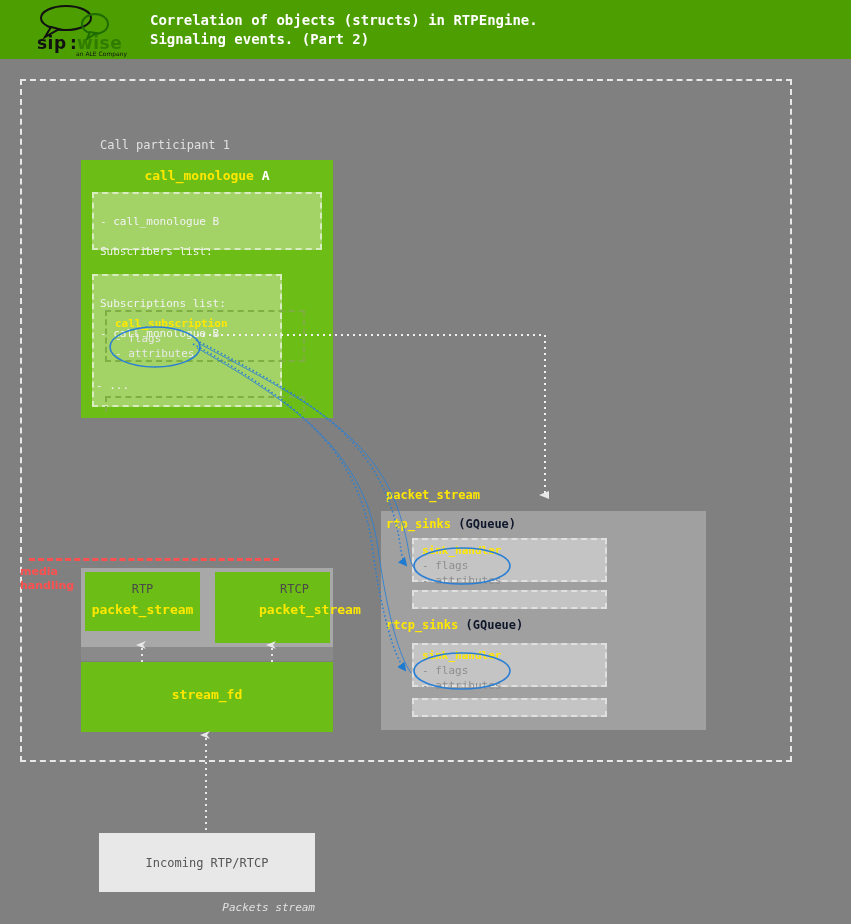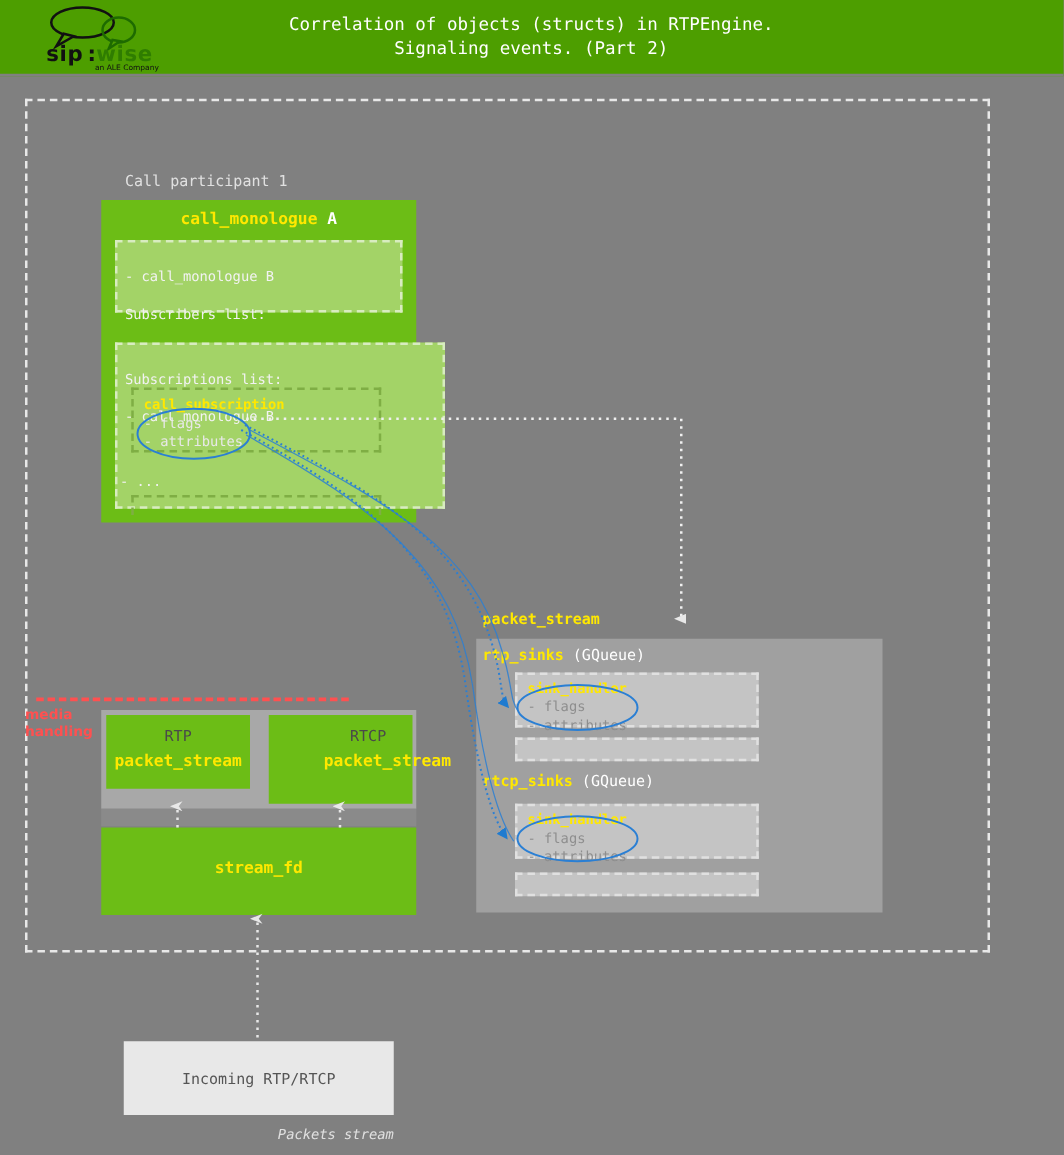--- a/index.html
+++ b/index.html
@@ -12,22 +12,22 @@
   #root { position: relative; width: 851px; height: 924px; background: #808080; }
 
   
   .header {
     position: absolute; left: 0; top: 0; width: 851px; height: 61px;
     background: #4d9e00;
     border-bottom: 2px solid #808080;
   }
   .header-title {
     position: absolute; left: 150px; top: 11px; width: 550px;
-    text-align: center;
-    color: #ffffff; font-size: 14px; line-height: 19px; font-weight: normal;
+    text-align: left;
+    color: #ffffff; font-size: 14px; line-height: 19px; font-weight: bold;
     white-space: pre-line;
   }
   
   .logo { position: absolute; left: 33px; top: 4px; width: 95px; height: 54px; }
   .logo svg { display: block; }
 
   
   .outer-region {
     position: absolute; left: 20px; top: 79px; width: 772px; height: 683px;
     border: 2px dashed #e8e8e8;
@@ -91,21 +91,21 @@
     color: #ffe800; font-size: 13px; font-weight: bold; text-align: center;
     padding-top: 6px;
   }
 
   
   .ps-panel { position: absolute; background: #a0a0a0; }
   .ps-queue-label {
     position: absolute; font-size: 12px; font-weight: bold; white-space: nowrap;
   }
   .ps-queue-label .qname { color: #ffe800; }
-  .ps-queue-label .qtype { color: #ffffff; font-weight: normal; }
+  .ps-queue-label .qtype { color: #0f172a; font-weight: bold; }
 
   .sink-box {
     position: absolute; background: #c4c4c4; border: 2px dashed #e0e0e0;
     padding: 3px 8px; font-size: 11px; line-height: 15px;
   }
   .sink-box .sink-title { color: #ffe800; font-weight: bold; }
   .sink-box .sink-line { color: #8e8e8e; }
   .sink-empty { position: absolute; background: #c4c4c4; border: 2px dashed #e0e0e0; }
 
   
@@ -160,21 +160,21 @@
       <span class="suffix">A</span>
     </div>
   </div>
 
   <div class="inner-dashed" style="left:92px; top:192px; width:230px; height:58px;">
     <div>- call_monologue B</div>
     <div>Subscribers list:</div>
     <div>- ...</div>
   </div>
 
-  <div class="inner-dashed" style="left:92px; top:274px; width:264px; height:133px;">
+  <div class="inner-dashed" style="left:92px; top:274px; width:190px; height:133px;">
     <div>Subscriptions list:</div>
     <div>- call monologue B</div>
   </div>
 
   <div class="sub-dashed" style="left:105px; top:310px; width:200px; height:52px;">
     <div class="sub-title">call_subscription</div>
     <div class="sub-line">- flags</div>
     <div class="sub-line">- attributes</div>
   </div>
 

